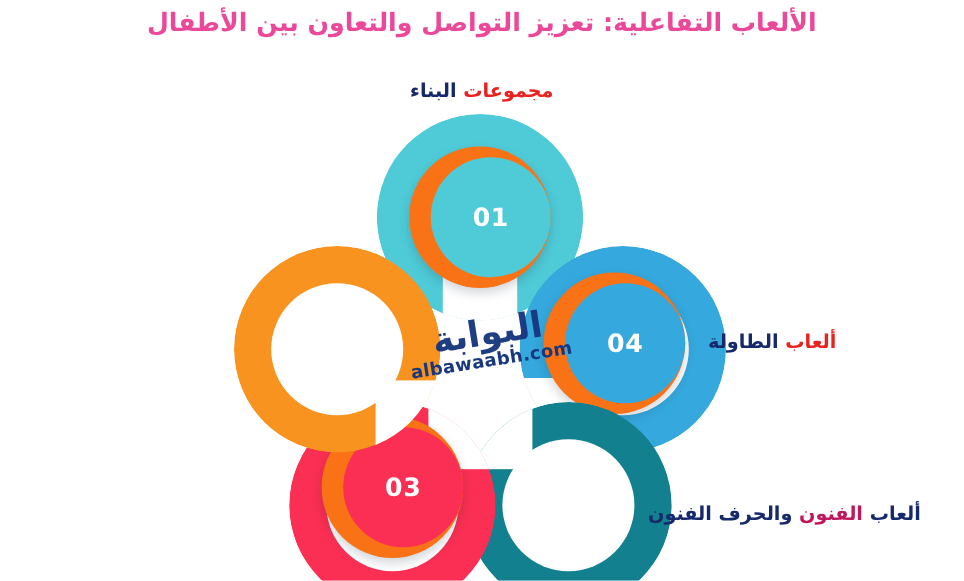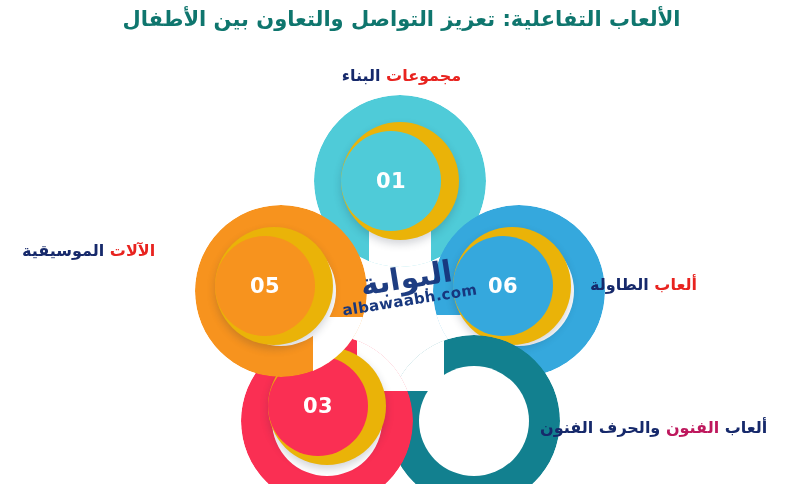--- a/index.html
+++ b/index.html
@@ -79,25 +79,25 @@
     position: absolute;
     width: 62px;
     height: 62px;
     background: #ffffff;
   }
   .inner {
     position: absolute;
     width: 118px;
     height: 118px;
     border-radius: 50%;
-    background: #eab308;
+    background: #f97316;
     box-shadow: 0 4px 9px rgba(30,40,60,0.20);
     display: flex;
     align-items: center;
-    justify-content: flex-end;
+    justify-content: flex-start;
   }
   .inner-fill {
     width: 100px;
     height: 100px;
     border-radius: 50%;
     display: flex;
     align-items: center;
     justify-content: center;
   }
   .num {
@@ -154,21 +154,21 @@
   .lbl-right  { left: 590px; top: 241px; margin-top: 34px; }
   .lbl-br     { left: 540px; top: 418px; }
   .lbl-bl     { left: 72px;  top: 418px; }
   .lbl-left   { left: 22px;  top: 241px; }
 </style>
 </head>
 <body>
 
 <div id="page" style="background: rgb(255, 255, 255);">
 
-  <div id="title" style="color: #0f766e;">الألعاب التفاعلية: تعزيز التواصل والتعاون بين الأطفال</div>
+  <div id="title" style="color: #ec4899;">الألعاب التفاعلية: تعزيز التواصل والتعاون بين الأطفال</div>
 
   <div id="flower">
 
     <div class="petal">
       <div class="ring-mask" style="left:119px; top:0px;">
         <div class="ring-core" id="ring01" style="background: rgb(79, 203, 216);"></div>
         <div class="ring-hole"></div>
         <div class="ring-notch" style="left:55px; top:130px;"></div>
       </div>
       <div class="inner" style="left:146px; top:27px;">
@@ -179,21 +179,21 @@
     </div>
 
     <div class="petal">
       <div class="ring-mask" style="left:238px; top:110px;">
         <div class="ring-core" id="ring02" style="background: rgb(53, 168, 221);"></div>
         <div class="ring-hole"></div>
         <div class="ring-notch" style="left:-8px; top:110px;"></div>
       </div>
       <div class="inner" style="left:258px; top:132px;">
         <div class="inner-fill" id="fill02" style="background: rgb(53, 168, 221);">
-          <span class="num">06</span>
+          <span class="num">04</span>
         </div>
       </div>
     </div>
 
     <div class="petal">
       <div class="ring-mask" style="left:193px; top:240px;">
         <div class="ring-core" id="ring03" style="background: rgb(18, 128, 143);"></div>
         <div class="ring-hole"></div>
         <div class="ring-notch" style="left:-6px; top:-6px;"></div>
       </div>
@@ -211,36 +211,30 @@
         </div>
       </div>
     </div>
 
     <div class="petal">
       <div class="ring-mask" style="left:0px; top:110px;">
         <div class="ring-core" id="ring05" style="background: rgb(247, 147, 30);"></div>
         <div class="ring-hole"></div>
         <div class="ring-notch" style="left:118px; top:112px;"></div>
       </div>
-      <div class="inner" style="left:20px; top:132px;">
-        <div class="inner-fill" id="fill05" style="background: rgb(247, 147, 30);">
-          <span class="num">05</span>
-        </div>
-      </div>
     </div>
 
   </div>
 
   <div id="watermark">
     <div id="wm-ar">البوابة</div>
     <div id="wm-url">albawaabh.com</div>
   </div>
 
   <div class="label lbl-top" style="color: rgb(22, 41, 107);"><span class="hl" style="color: rgb(232, 35, 31);">مجموعات</span> <span>البناء</span></div>
 
   <div class="label lbl-right" style="color: rgb(22, 41, 107);"><span class="hl" style="color: rgb(232, 35, 31);">ألعاب</span> <span>الطاولة</span></div>
 
   <div class="label lbl-br" style="color: rgb(22, 41, 107);"><span>ألعاب</span> <span class="hl" style="color: #be185d;">الفنون</span> <span>والحرف الفنون</span></div>
 
 
-  <div class="label lbl-left" style="color: rgb(22, 41, 107);"><span class="hl" style="color: rgb(232, 35, 31);">الآلات</span> <span>الموسيقية</span></div>
 
 </div>
 
 </body></html>

